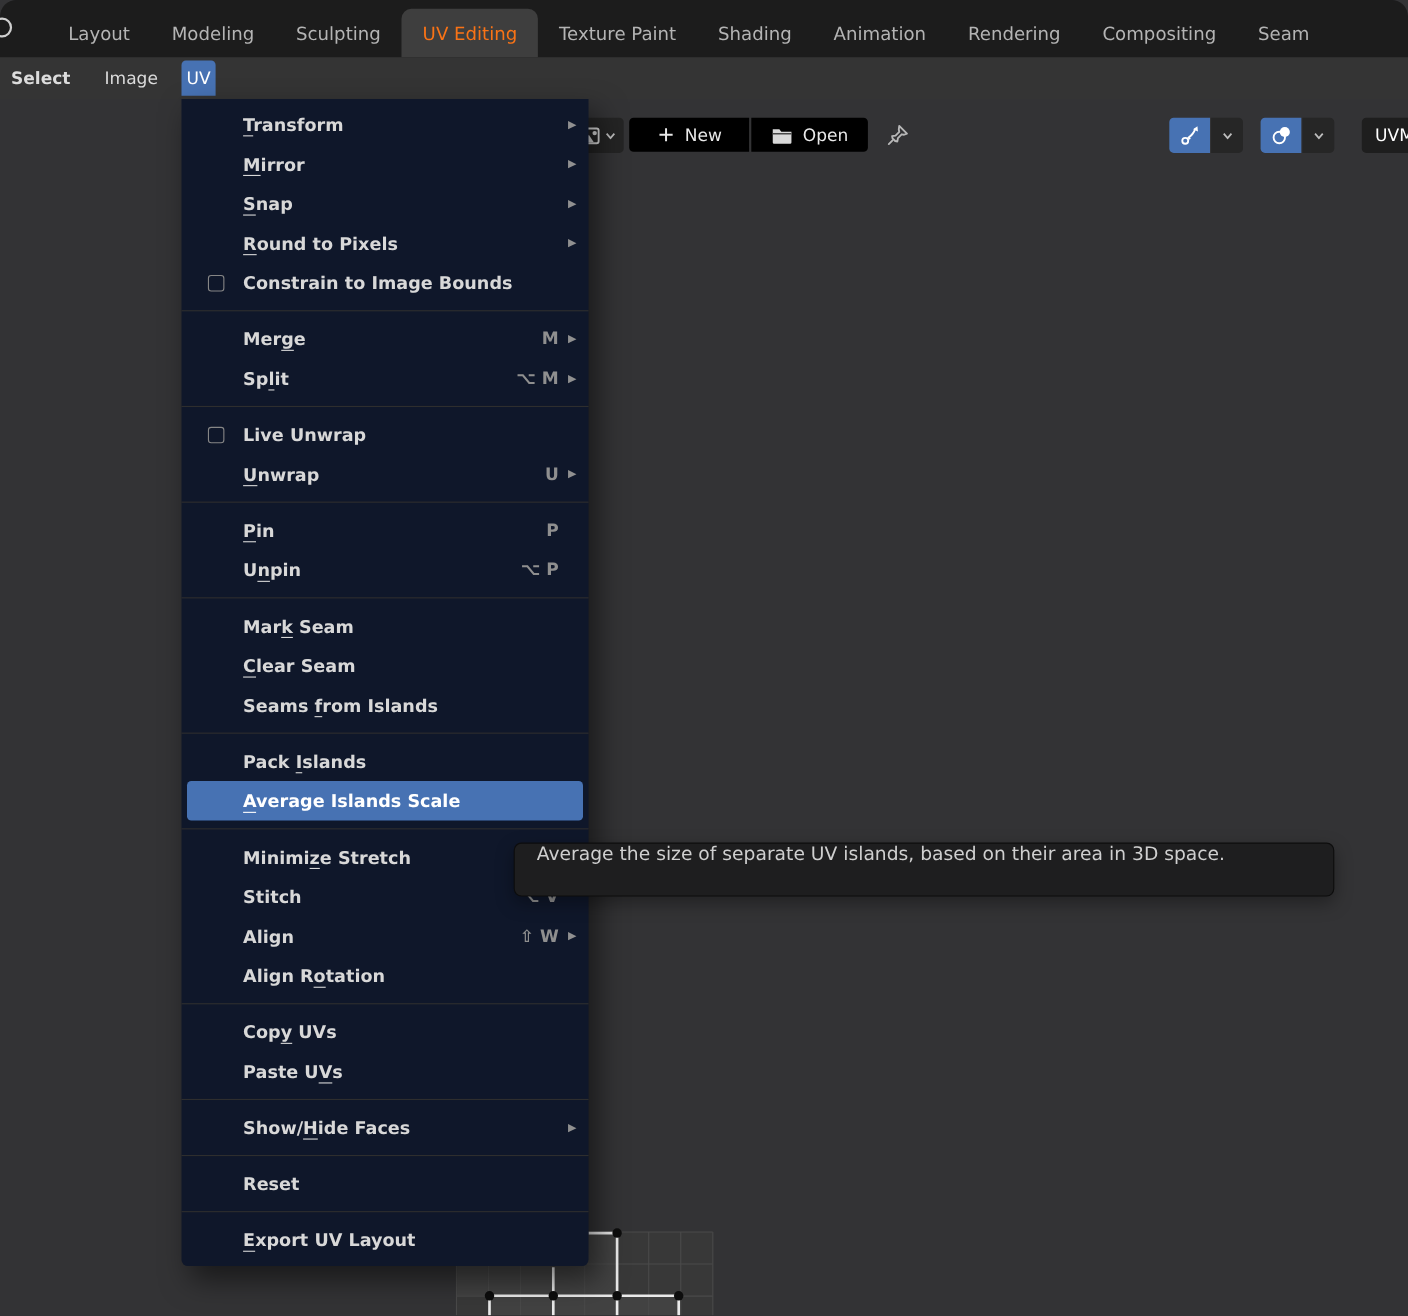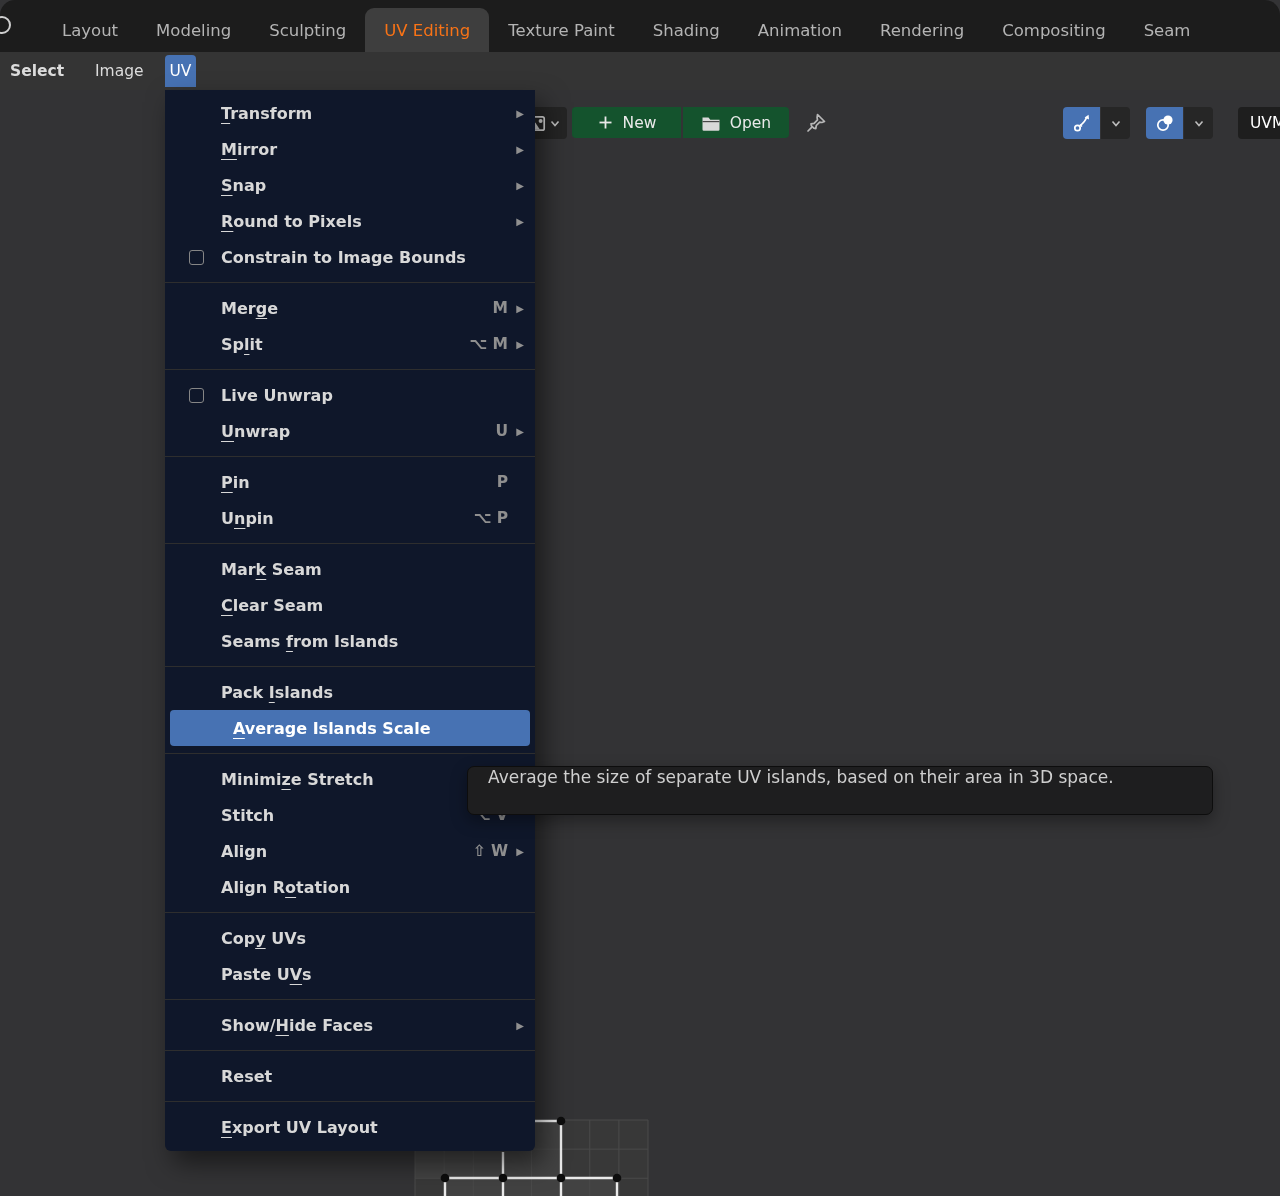--- a/index.html
+++ b/index.html
@@ -44,21 +44,21 @@
   .seg{
     height:32px;display:flex;align-items:center;justify-content:center;gap:3px;
     background:#262626;
   }
   .seg.first{border-radius:4px 0 0 4px;}
   .seg.last{border-radius:0 4px 4px 0;}
   .seg.single{border-radius:4px;}
   .seg.toggled{background:#4d4d4d;}
   .seg.accent{background:#4772b3;}
   .txt-btn{
-    position:absolute;top:55px;height:31px;background:#14532d;
+    position:absolute;top:55px;height:31px;background:#000000;
     display:flex;align-items:center;justify-content:center;gap:9px;
     color:#eaeaea;font-size:15.5px;cursor:default;
   }
   .pin-btn{position:absolute;top:55px;height:32px;display:flex;align-items:center;justify-content:center;}
   .uvmap-field{
     position:absolute;left:1238px;top:55px;width:80px;height:32px;
     background:#1e1e1e;border-radius:4px;display:flex;align-items:center;
     padding-left:12px;color:#ffffff;font-size:15.5px;overflow:hidden;white-space:nowrap;
   }
   
@@ -68,21 +68,21 @@
     padding:5px 0 6px 0;z-index:50;
     box-shadow:8px 12px 26px rgba(0,0,0,.5);
     font-weight:bold;
   }
   .menu-item{
     height:36px;margin:0 5px;border-radius:4px;
     display:flex;align-items:center;
     padding:0 6px 0 19px;
     font-size:16px;color:#d8d8d8;cursor:default;white-space:nowrap;
   }
-  .menu-item.highlighted{background:#4772b3;color:#ffffff;gap:12px;}
+  .menu-item.highlighted{background:#4772b3;color:#ffffff;}
   .cbox{
     width:15px;height:15px;border:1.4px solid #868686;border-radius:3px;
     box-sizing:border-box;flex:0 0 15px;
   }
   .cbox.hidden{border-color:transparent;}
   .mlabel{margin-left:17px;flex:1;}
   .mlabel u{text-decoration:underline;text-underline-offset:3.5px;
     text-decoration-thickness:1px;}
   .mshortcut{color:#8f8f8f;font-size:15.5px;margin-right:3px;}
   .subarrow{width:13px;text-align:right;font-size:10px;color:#909090;flex:0 0 13px;}

